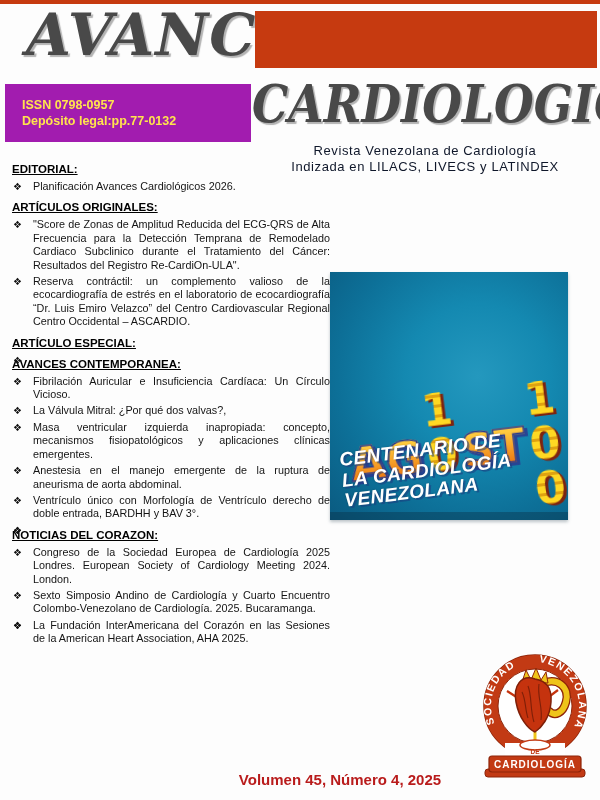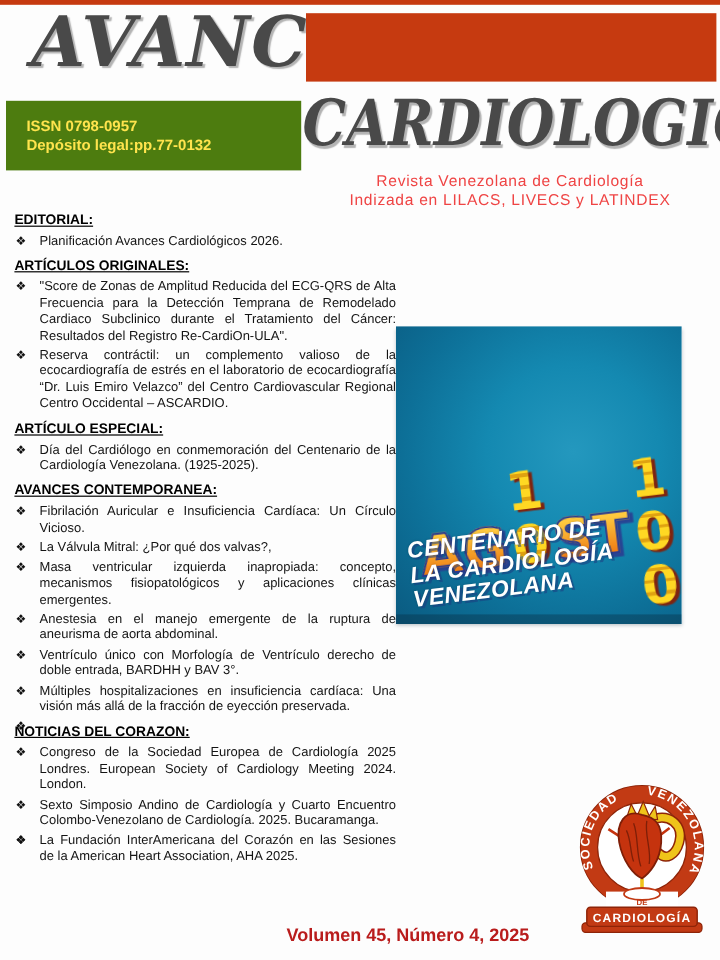--- a/index.html
+++ b/index.html
@@ -16,43 +16,43 @@
   .title-avances {
     position:absolute; left:26px; top:2px;
     font-family:"DejaVu Serif", serif; font-style:italic; font-weight:bold;
     font-size:58px; line-height:66px; color:#494949; letter-spacing:1px;
     text-shadow:2px 2px 1px #b3b3b3; white-space:nowrap;
   }
   .red-block-1 { position:absolute; left:255px; top:11px; width:342px; height:57px; background:#C63A10; }
 
   .issn-banner {
     position:absolute; left:5px; top:84px; width:246px; height:58px;
-    background:#4d7c0f; color:#FFE44D; font-weight:bold;
+    background:#a21caf; color:#FFE44D; font-weight:bold;
     font-size:12.5px; line-height:16px; padding:13px 0 0 17px;
   }
   .title-cardiologicos {
     position:absolute; left:252px; top:70px;
     font-family:"DejaVu Serif", serif; font-style:italic; font-weight:bold;
     font-size:53px; line-height:66px; color:#494949;
     transform:scaleX(0.86); transform-origin:left center; white-space:nowrap;
     text-shadow:2px 2px 1px #b3b3b3;
   }
   .subtitle {
     position:absolute; left:256px; top:143px; width:338px; text-align:center;
-    color:#ef4444; font-size:13px; line-height:15.5px; letter-spacing:0.6px;
+    color:#0f172a; font-size:13px; line-height:15.5px; letter-spacing:0.6px;
     white-space:nowrap;
   }
 
   
   #toc { position:absolute; left:12px; top:158px; width:318px; }
   .sec-h {
     font-weight:bold; text-decoration:underline; font-size:11.5px;
     line-height:14px; margin:7px 0 4px; color:#000;
   }
-  .sec-h:first-child { margin-top:19px; }
+  .sec-h:first-child { margin-top:4px; }
   .item {
     position:relative; padding-left:21px; margin-bottom:3px;
     font-size:10.8px; line-height:13.4px; color:#141414; text-align:justify;
   }
   .bullet { position:absolute; left:1px; top:0; font-size:10px; color:#111; }
 
   
   .poster {
     position:absolute; left:330px; top:272px; width:238px; height:248px;
     background:radial-gradient(circle at 62% 42%, #2498be 0%, #1489b1 35%, #0d7098 68%, #0a5a80 100%);
@@ -120,28 +120,28 @@
     <div>Indizada en LILACS, LIVECS y LATINDEX</div>
   </div>
 
   <div id="toc">
       <div class="sec-h">EDITORIAL:</div>
       <div class="item"><span class="bullet">❖</span><span>Planificación Avances Cardiológicos 2026.</span></div>
       <div class="sec-h">ARTÍCULOS ORIGINALES:</div>
       <div class="item"><span class="bullet">❖</span><span>"Score de Zonas de Amplitud Reducida del ECG-QRS de Alta Frecuencia para la Detección Temprana de Remodelado Cardiaco Subclinico durante el Tratamiento del Cáncer: Resultados del Registro Re-CardiOn-ULA".</span></div>
       <div class="item"><span class="bullet">❖</span><span>Reserva contráctil: un complemento valioso de la ecocardiografía de estrés en el laboratorio de ecocardiografía “Dr. Luis Emiro Velazco” del Centro Cardiovascular Regional Centro Occidental – ASCARDIO.</span></div>
       <div class="sec-h">ARTÍCULO ESPECIAL:</div>
-      <div class="item"><span class="bullet">❖</span><span>Día del Cardiólogo en conmemoración del Centenario de la Cardiología Venezolana.   (1925-2025).</span></div>
+      <div class="item"><span class="bullet">❖</span></div>
       <div class="sec-h">AVANCES CONTEMPORANEA:</div>
       <div class="item"><span class="bullet">❖</span><span>Fibrilación Auricular e Insuficiencia Cardíaca: Un Círculo Vicioso.</span></div>
       <div class="item"><span class="bullet">❖</span><span>La Válvula Mitral: ¿Por qué dos valvas?,</span></div>
       <div class="item"><span class="bullet">❖</span><span>Masa ventricular izquierda inapropiada: concepto, mecanismos fisiopatológicos y aplicaciones clínicas emergentes.</span></div>
       <div class="item"><span class="bullet">❖</span><span>Anestesia en el manejo emergente de la ruptura de aneurisma de aorta abdominal.</span></div>
       <div class="item"><span class="bullet">❖</span><span>Ventrículo único con Morfología de Ventrículo derecho de doble entrada, BARDHH y BAV 3°.</span></div>
-      <div class="item"><span class="bullet">❖</span><span>Múltiples hospitalizaciones en insuficiencia cardíaca: Una visión más allá de la fracción de eyección preservada.</span></div>
+      <div class="item"><span class="bullet">❖</span></div>
       <div class="item"><span class="bullet">❖</span></div>
       <div class="sec-h">NOTICIAS DEL CORAZON:</div>
       <div class="item"><span class="bullet">❖</span><span>Congreso de la Sociedad Europea de Cardiología 2025 Londres. European Society of Cardiology Meeting 2024. London.</span></div>
       <div class="item"><span class="bullet">❖</span><span>Sexto Simposio Andino de Cardiología y Cuarto Encuentro Colombo-Venezolano de Cardiología. 2025. Bucaramanga.</span></div>
       <div class="item"><span class="bullet">❖</span></div>
       <div class="item"><span class="bullet">❖</span><span>La Fundación InterAmericana del Corazón en las Sesiones de la American Heart Association, AHA 2025.</span></div>
     </div>
 
   <div class="poster">
     <div class="poster-line" id="poster-line"><span class="wpart">AG</span><span class="dcol"><span class="digit">1</span><span class="digit">0</span></span><span class="wpart">ST</span><span class="dcol right"><span class="digit">1</span><span class="digit">0</span><span class="digit">0</span></span></div>

